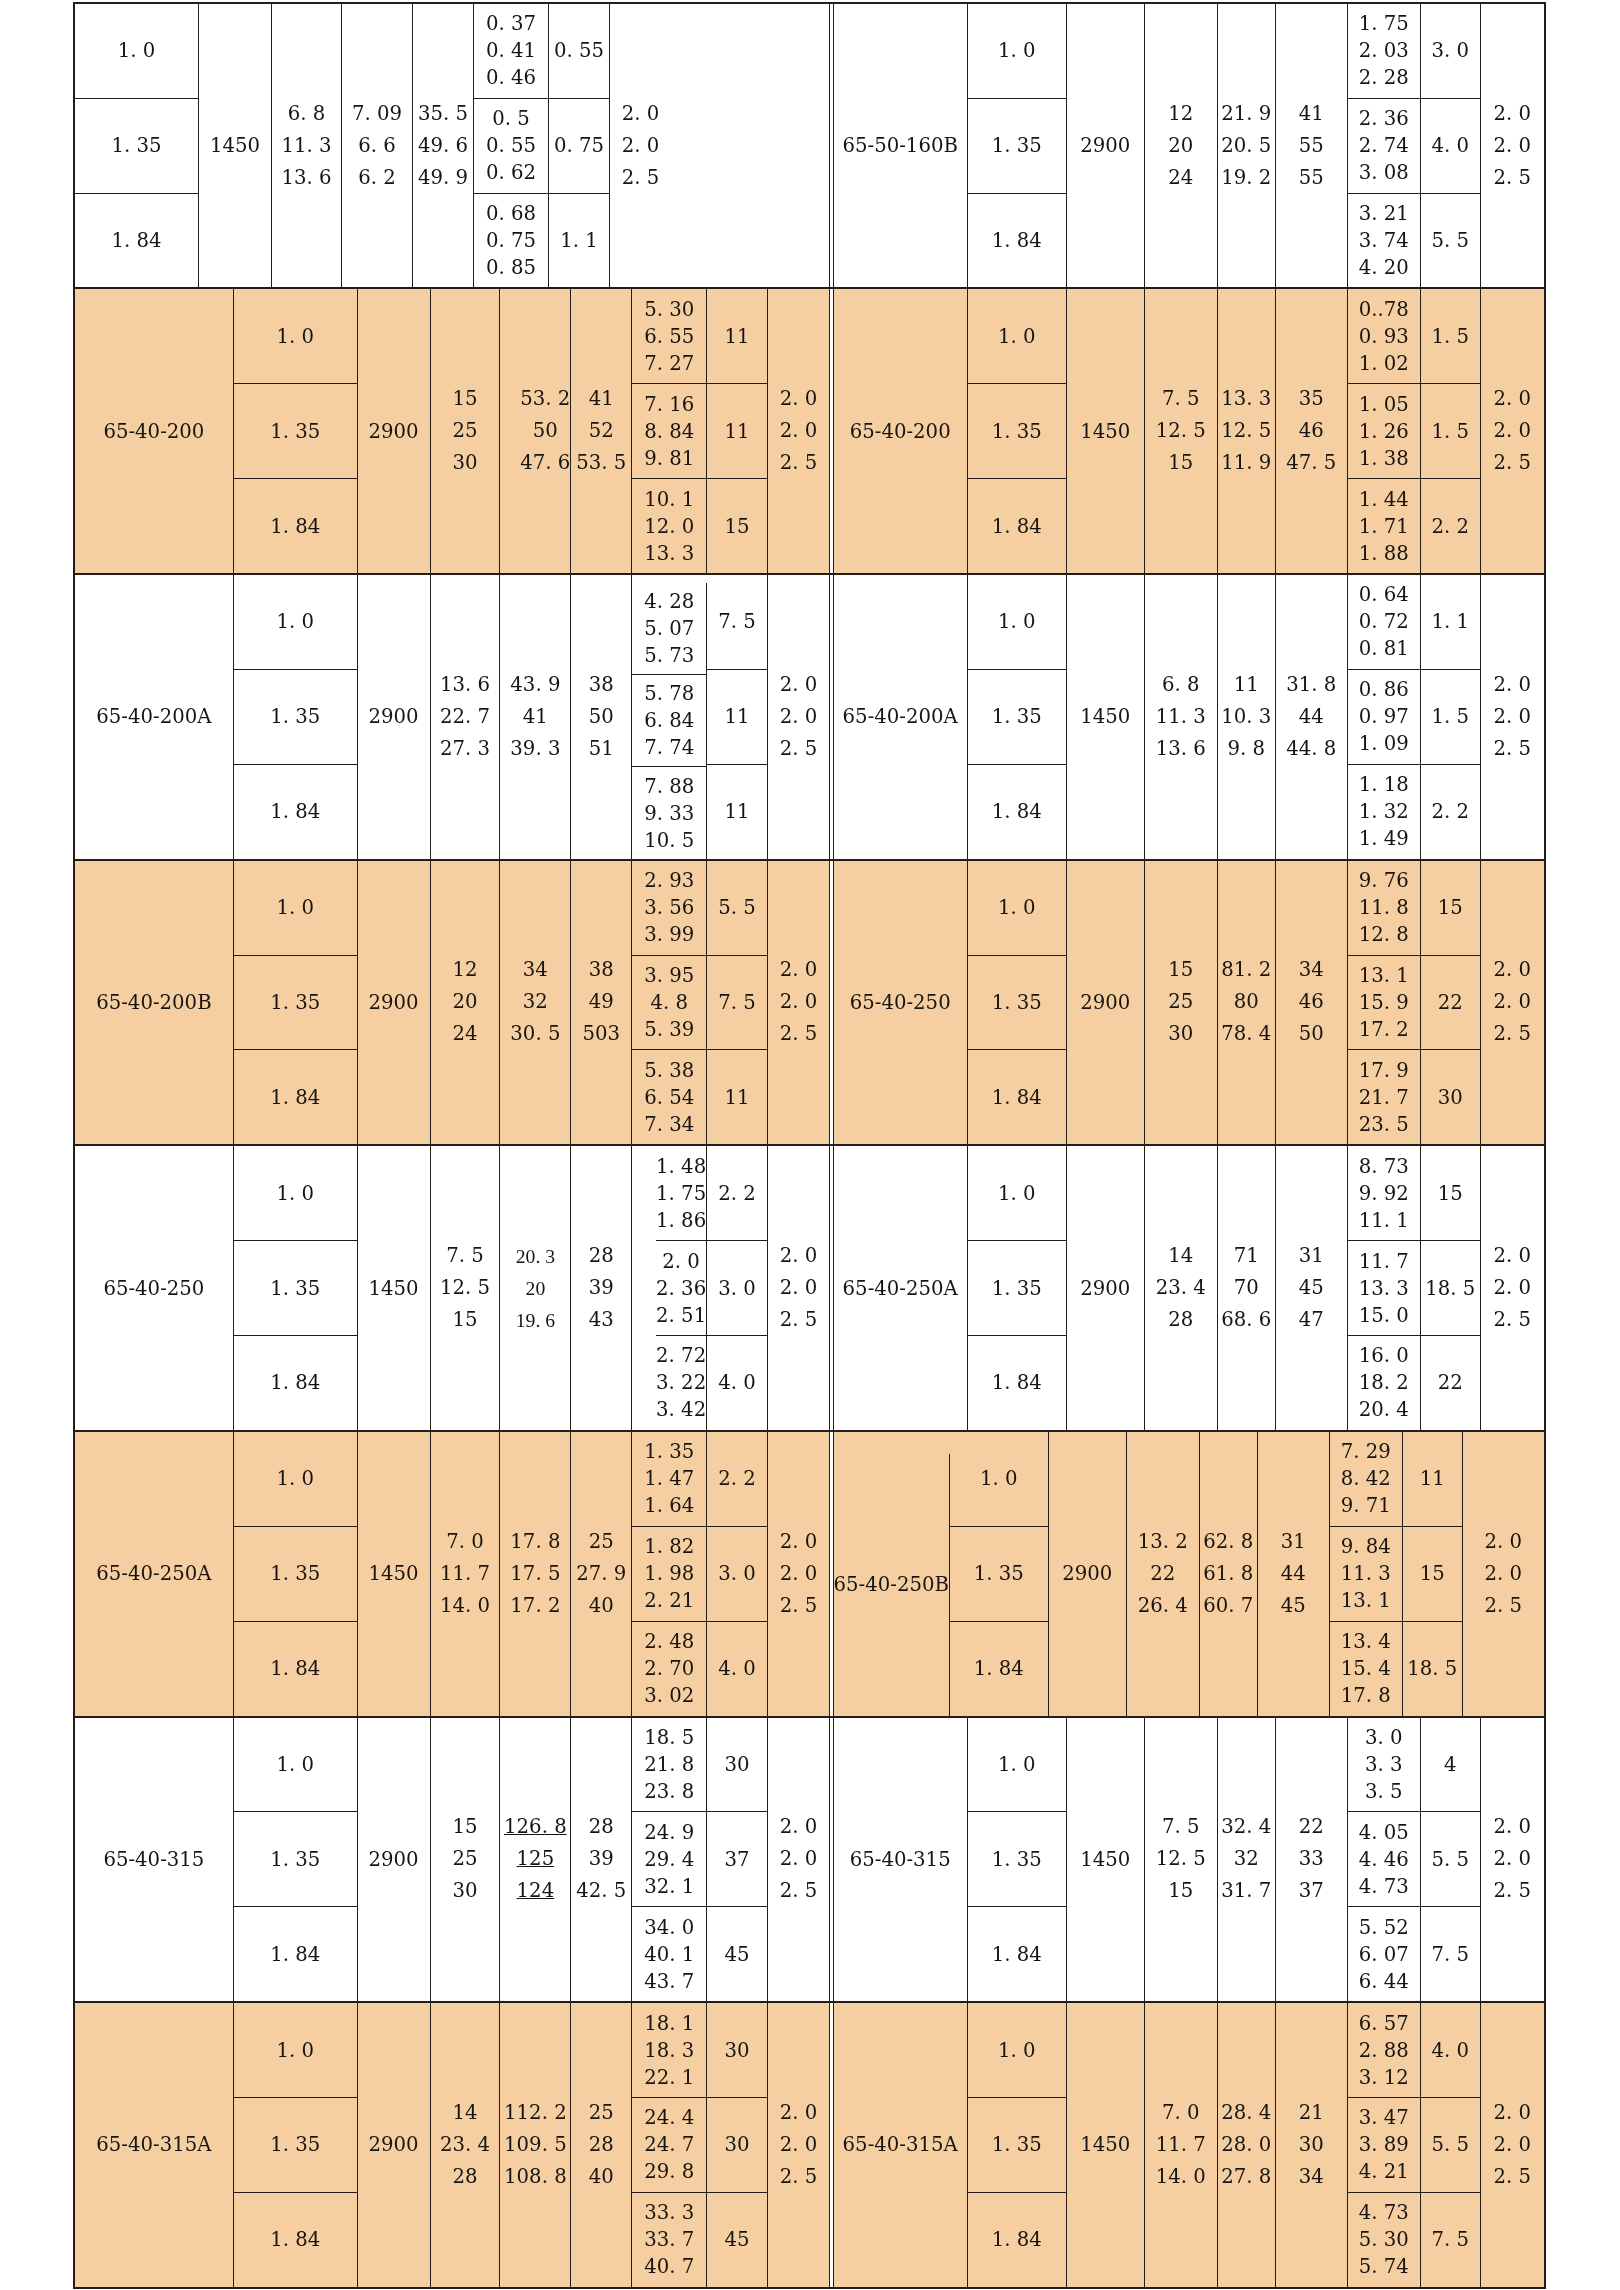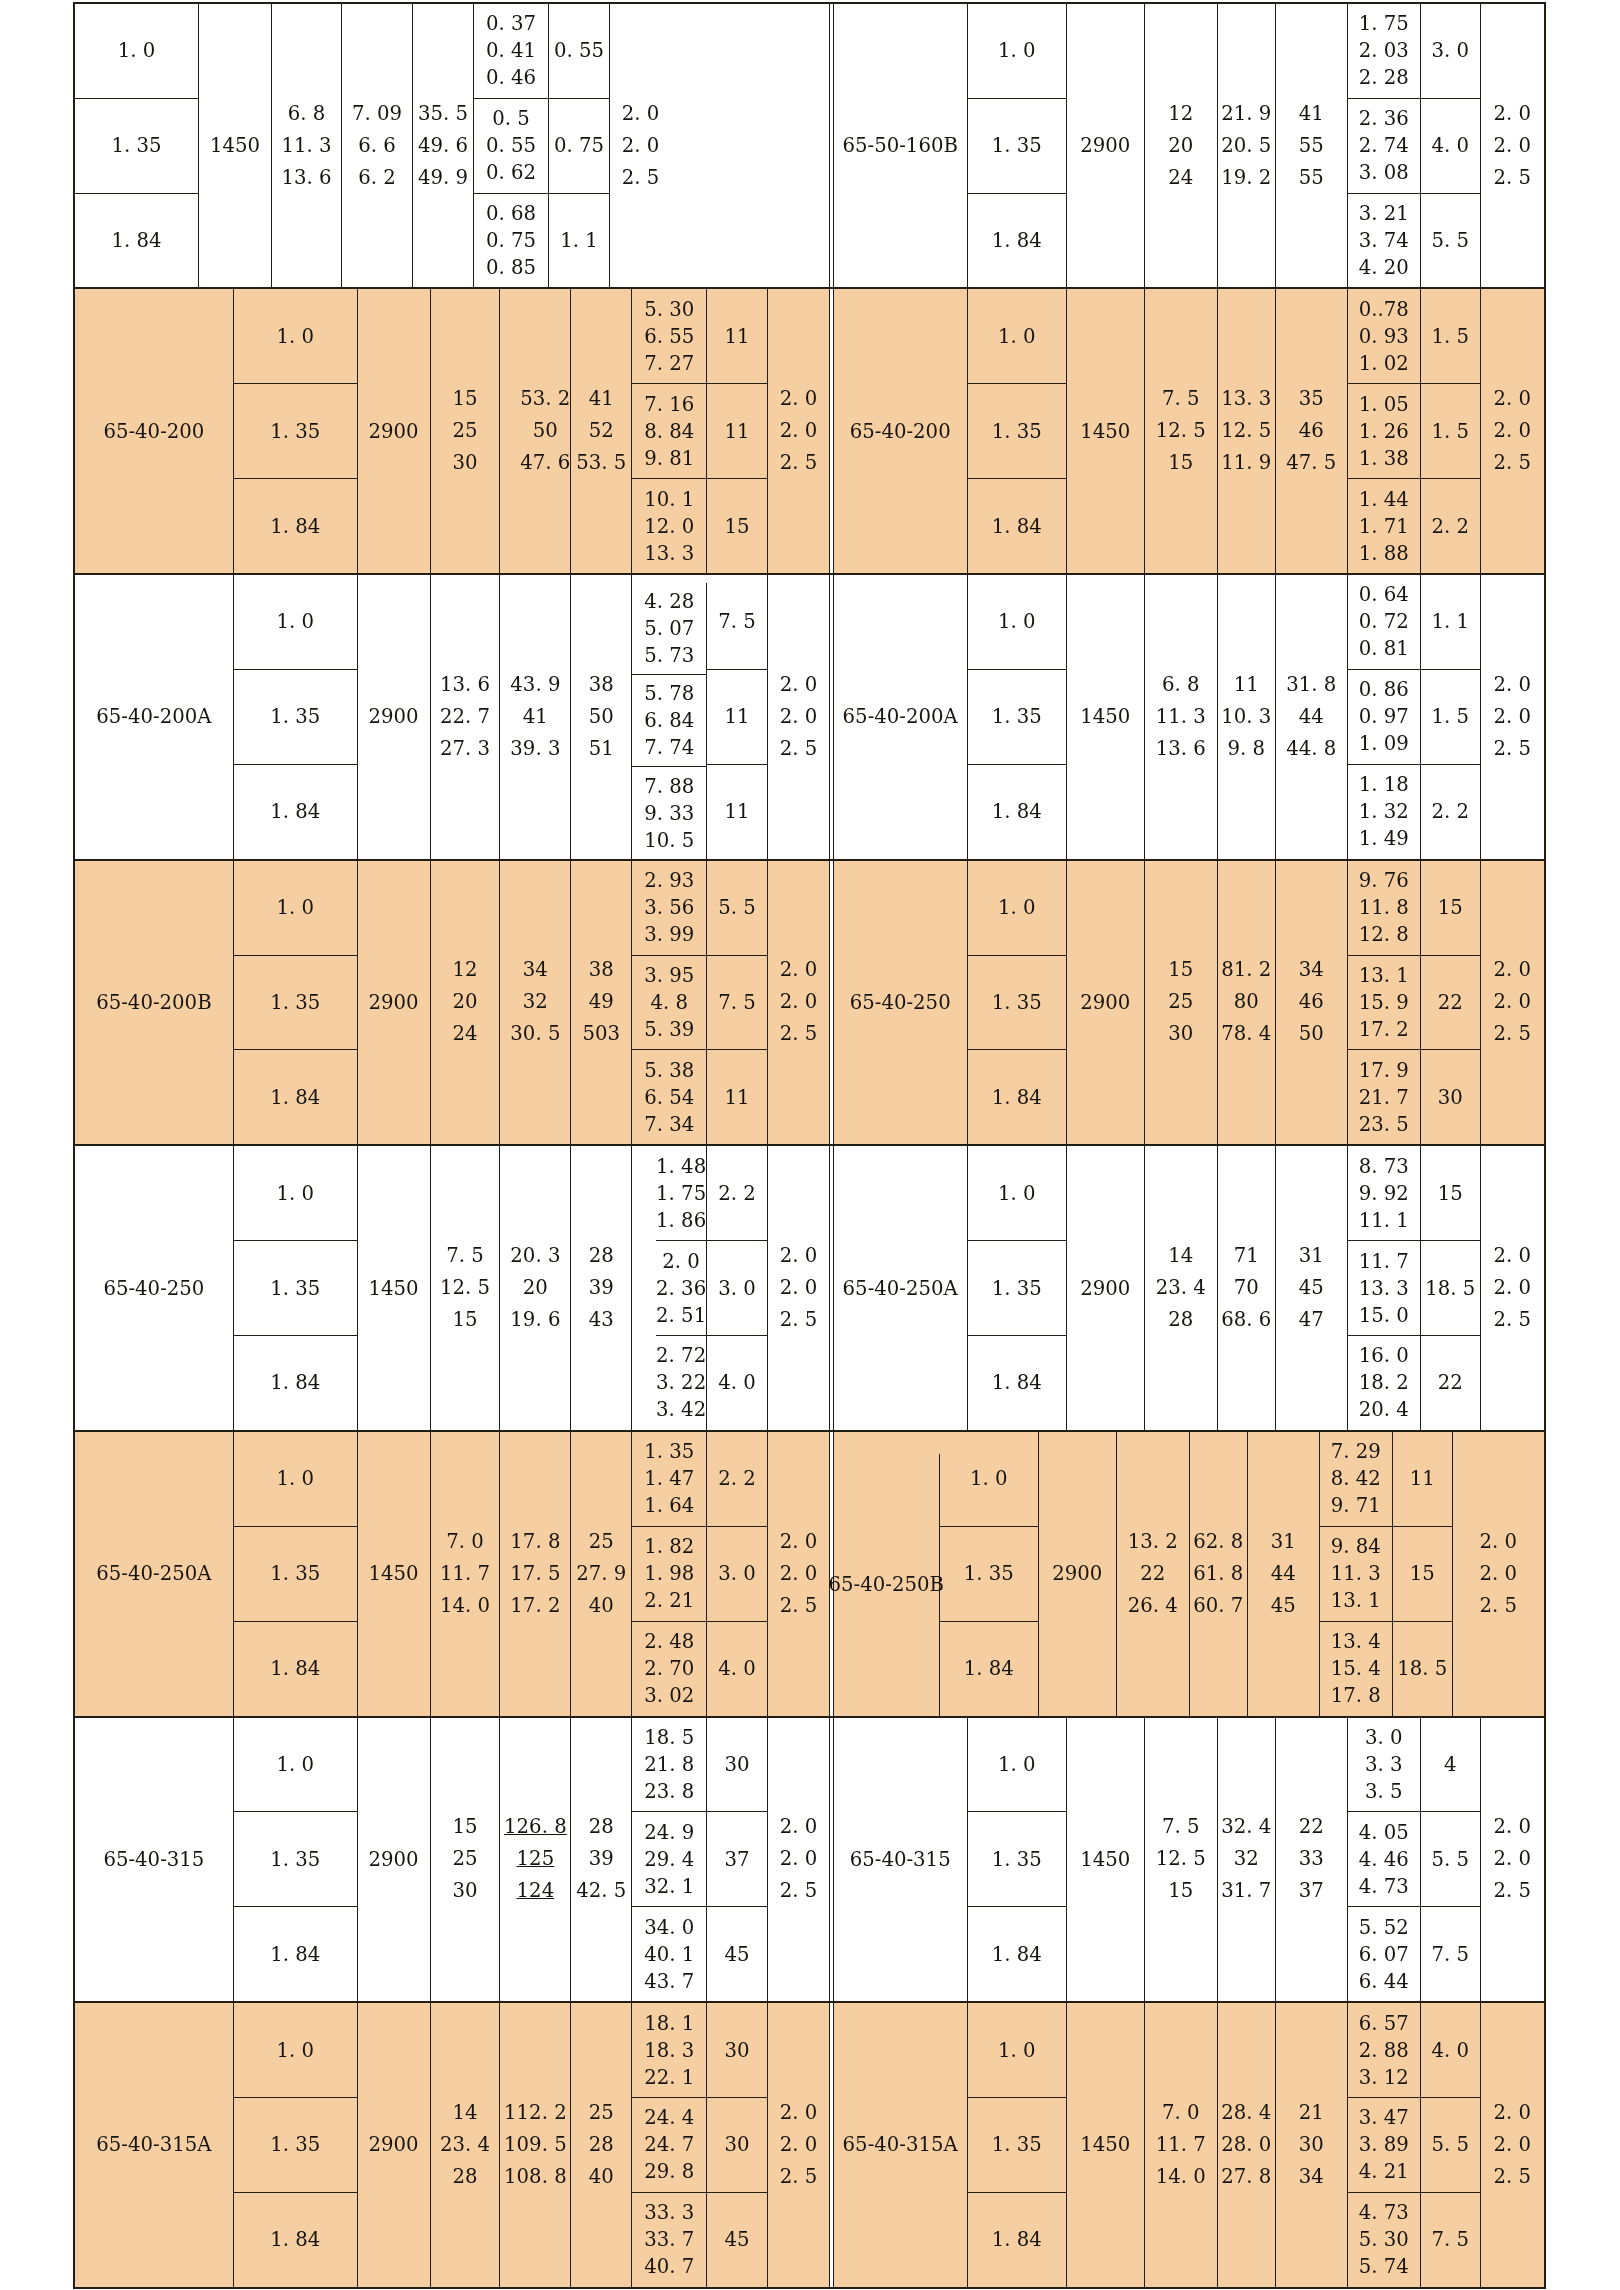--- a/index.html
+++ b/index.html
@@ -695,21 +695,21 @@
             <span class="txt">1450</span>
           </div>
         </div>
         <div class="col" style="width: 70px;">
           <div class="cell">
             <span class="line">7. 5</span>
             <span class="line">12. 5</span>
             <span class="line">15</span>
           </div>
         </div>
-        <div class="col" style="width: 71px;">
+        <div class="col" style="width: 71px; font-family: Liberation Serif, serif;">
           <div class="cell">
             <span class="line">20. 3</span>
             <span class="line">20</span>
             <span class="line">19. 6</span>
           </div>
         </div>
         <div class="col" style="width: 61px;">
           <div class="cell">
             <span class="line">28</span>
             <span class="line">39</span>
@@ -908,21 +908,21 @@
         <div class="col last" style="width: 61px;">
           <div class="cell">
             <span class="line">2. 0</span>
             <span class="line">2. 0</span>
             <span class="line">2. 5</span>
           </div>
         </div>
       </div>
       <div class="divider"></div>
       <div class="half right">
-        <div class="col" style="width: 106px; margin-top: 22px;">
+        <div class="col" style="width: 116px; margin-top: 22px;">
           <div class="cell">
             <span class="txt">65-40-250B</span>
           </div>
         </div>
         <div class="col stack" style="width: 99px;">
           <div class="cell">
             <span class="txt">1. 0</span>
           </div>
           <div class="cell">
             <span class="txt">1. 35</span>

